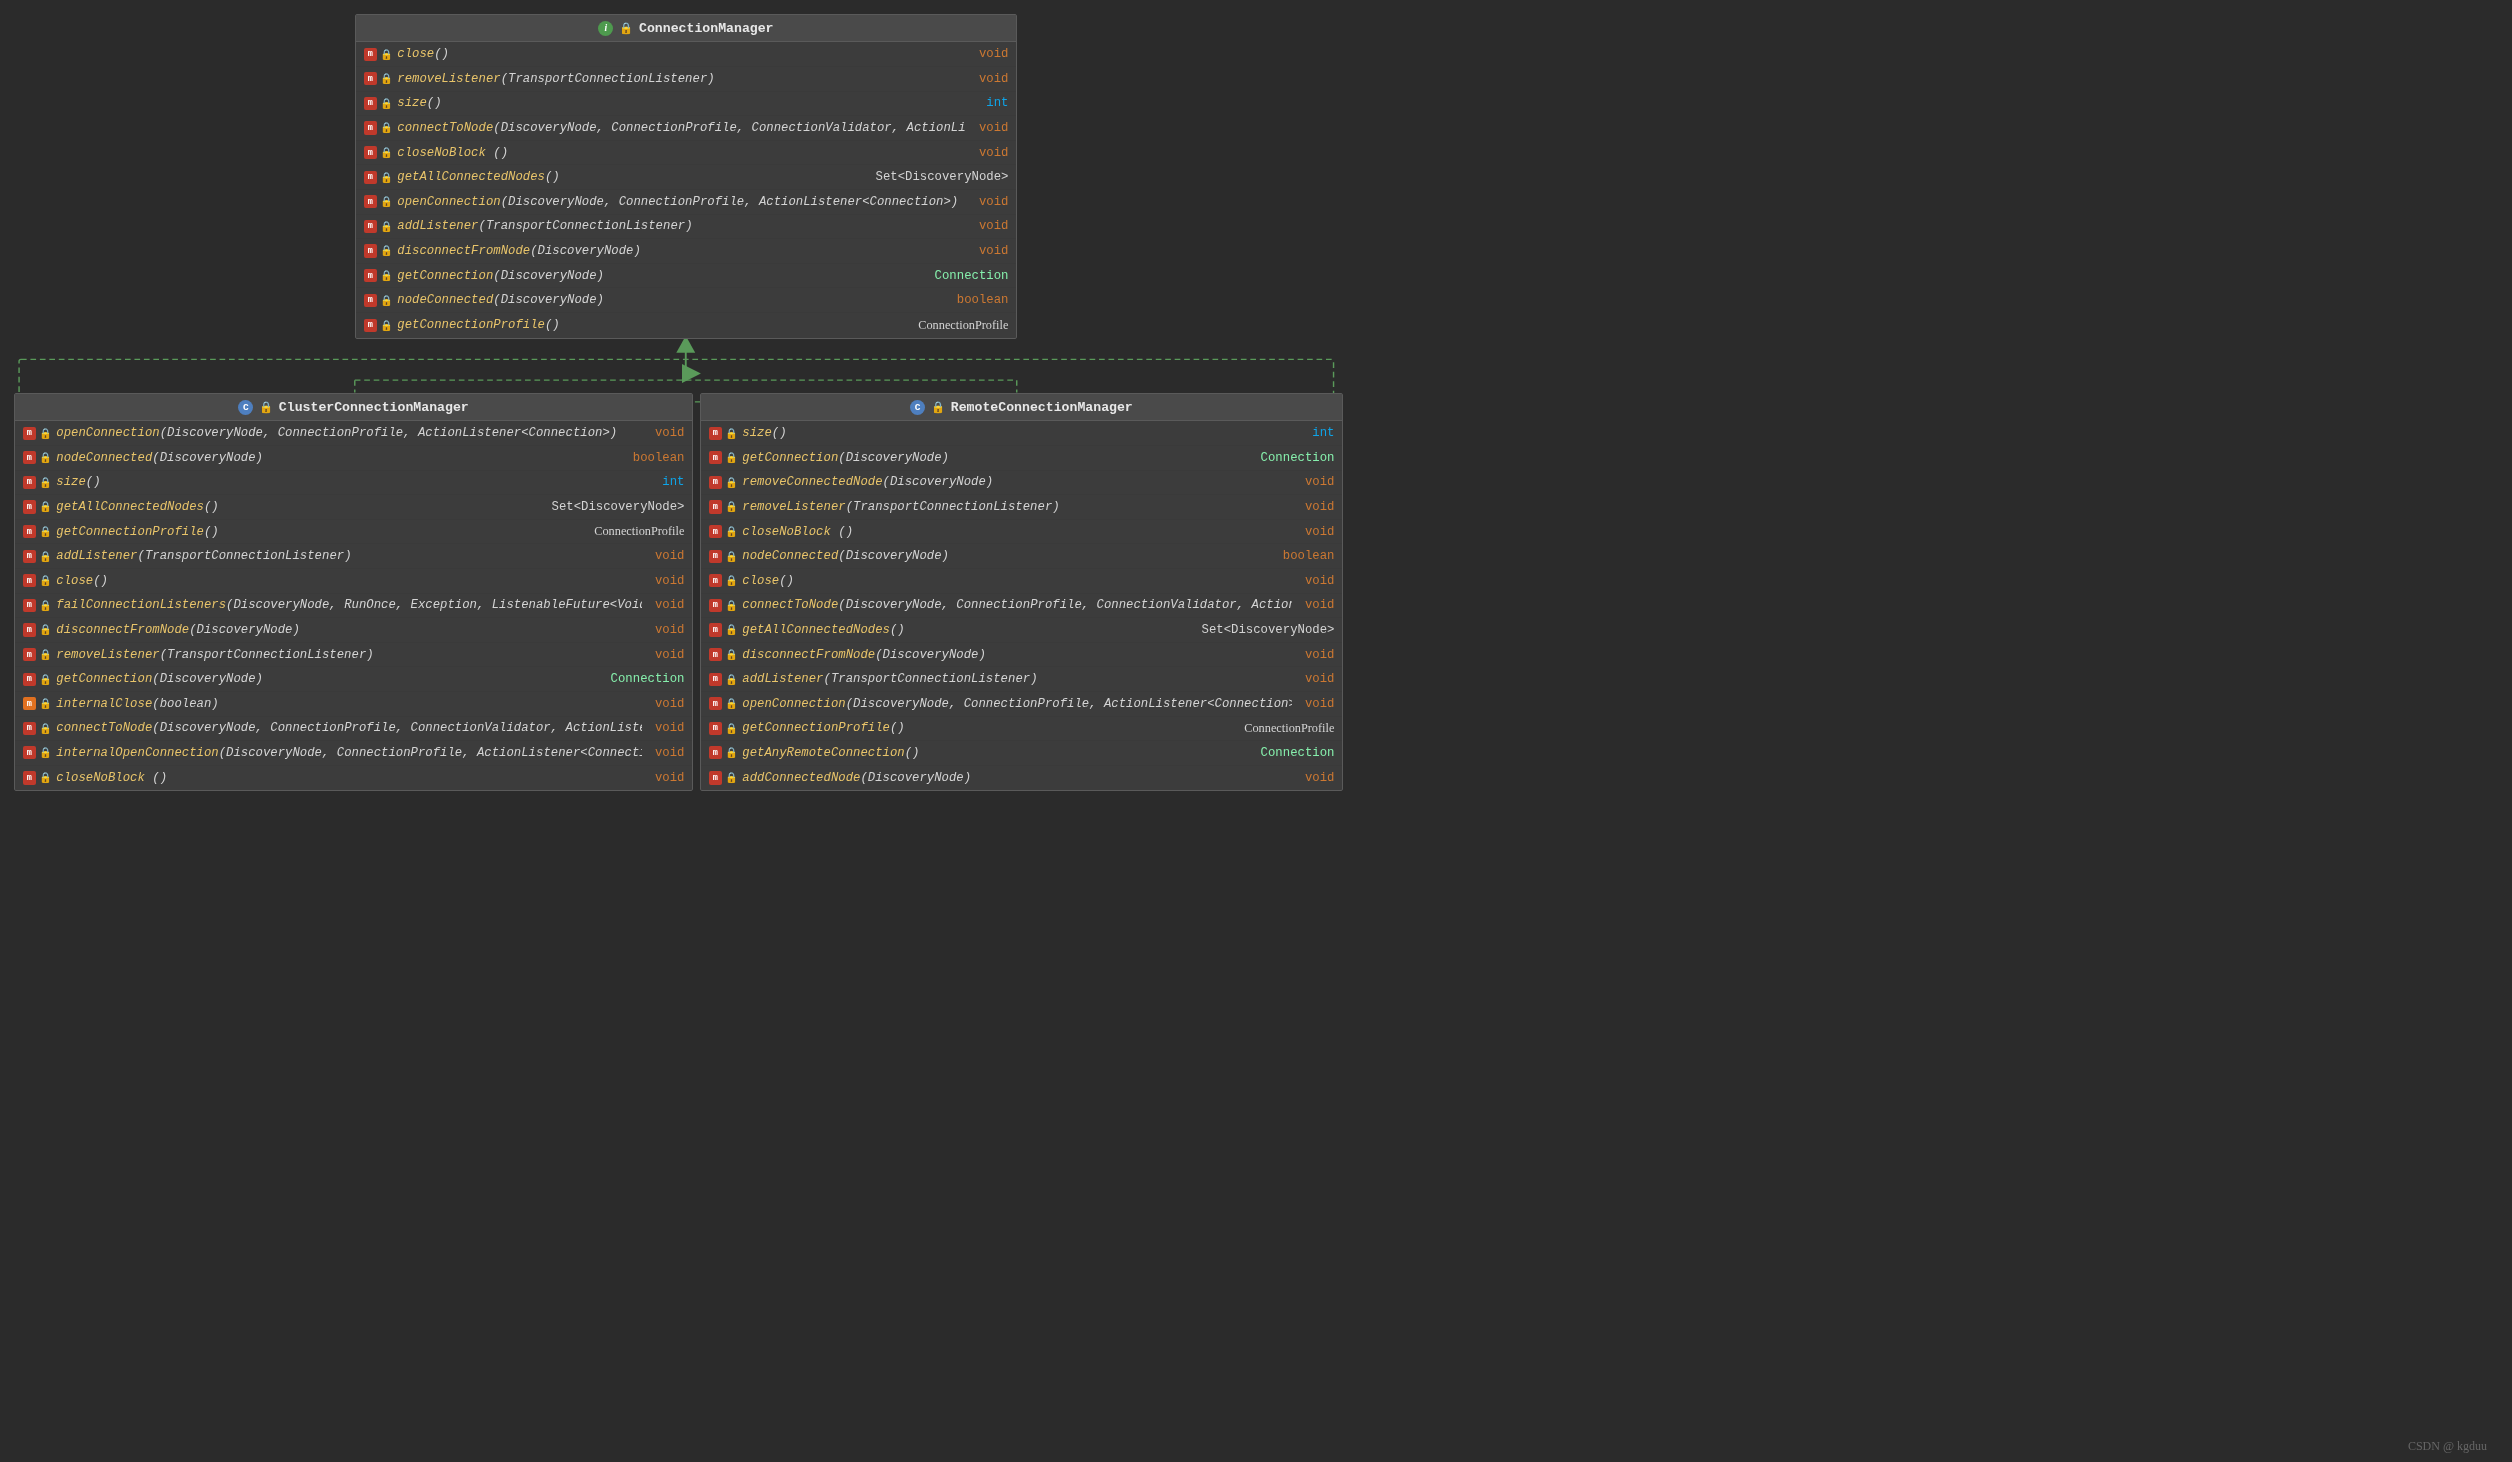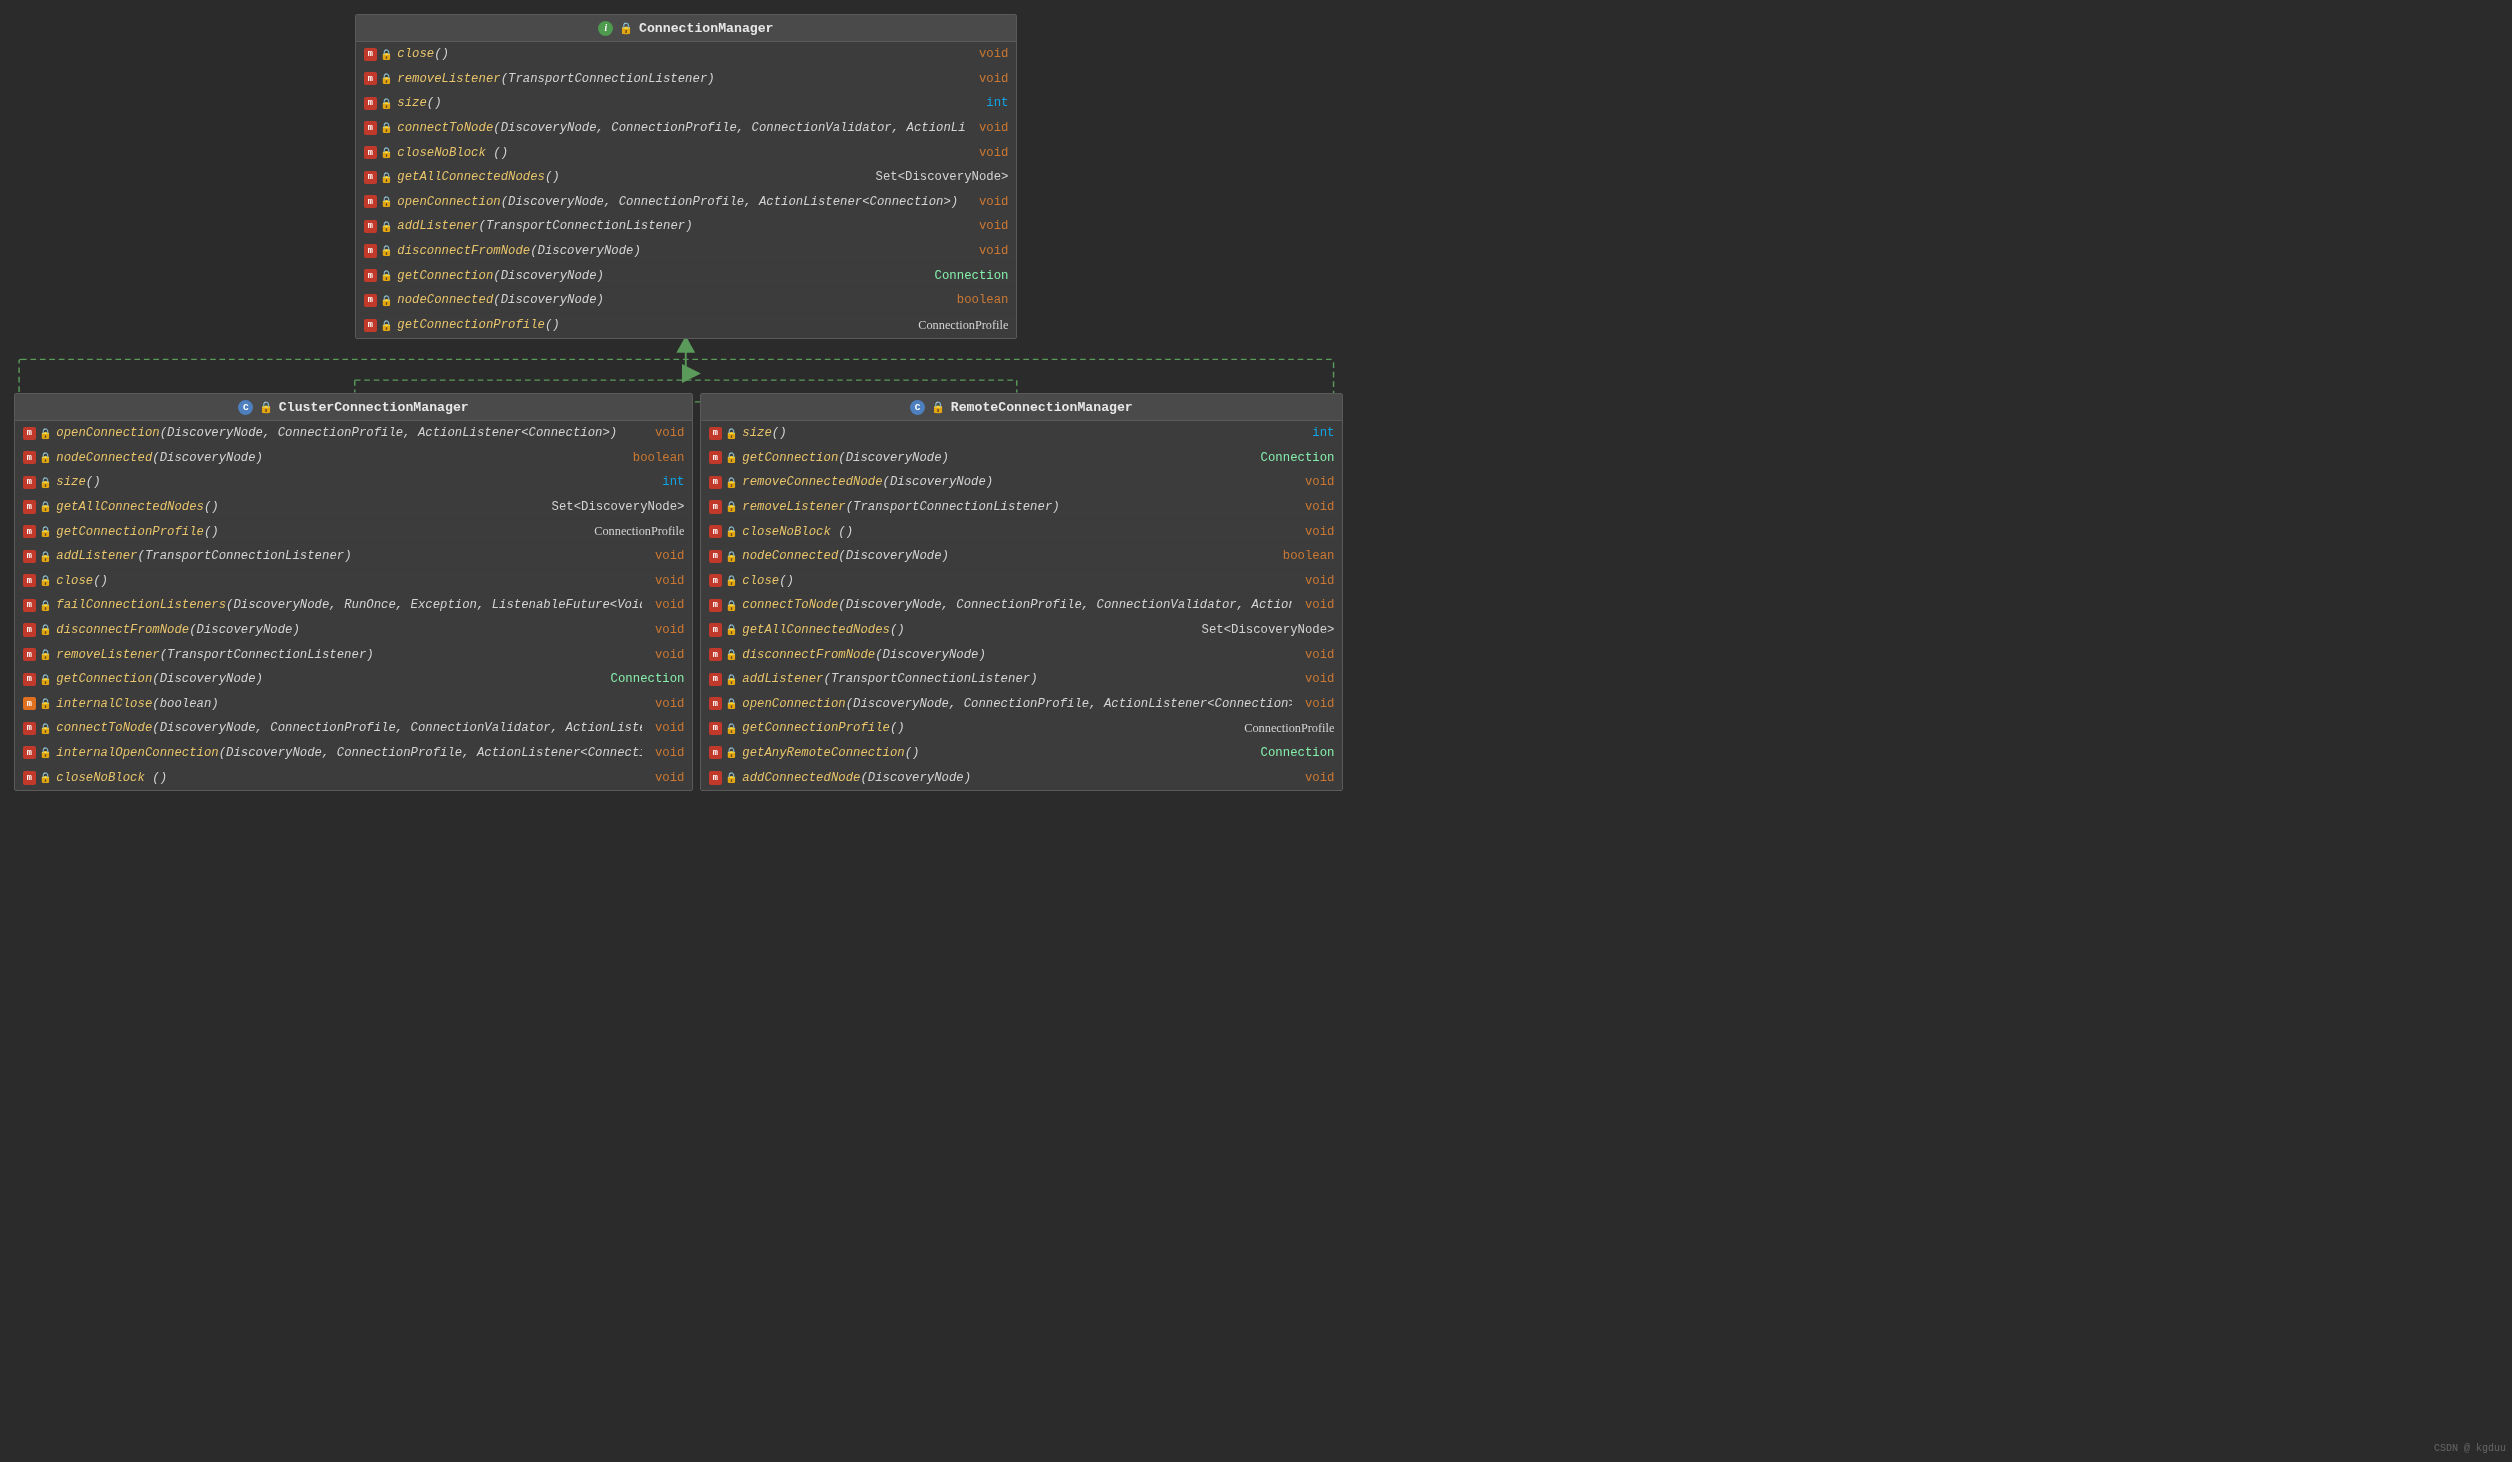--- a/index.html
+++ b/index.html
@@ -148,24 +148,24 @@
       top: 0;
       left: 0;
       width: 100%;
       height: 100%;
       pointer-events: none;
     }
 
     .watermark {
       position: absolute;
       bottom: 7.6px;
-      right: 6px;
+      right: 25px;
       color: #666666;
-      font-size: 10px;
-      font-family: Liberation Mono, monospace;
+      font-size: 12px;
+      font-family: Liberation Serif, serif;
     }
   </style>
 </head>
 <body>
 
 <div class="diagram-container">
 
   <svg class="connector-svg" viewBox="0 0 2656 1546" width="2512" height="1462">
 
     <defs>

